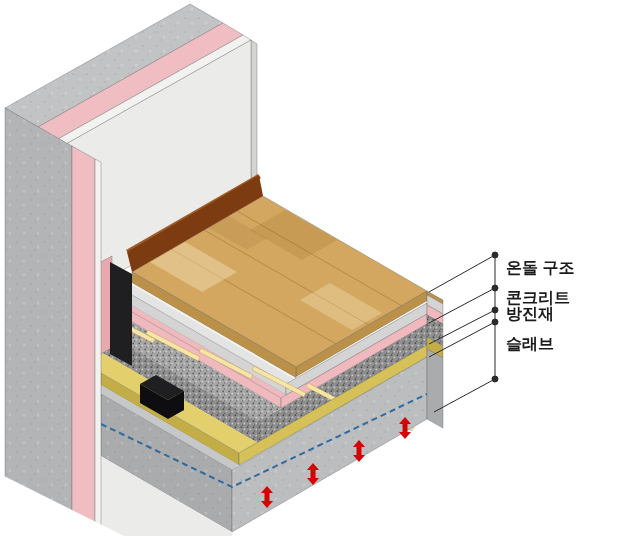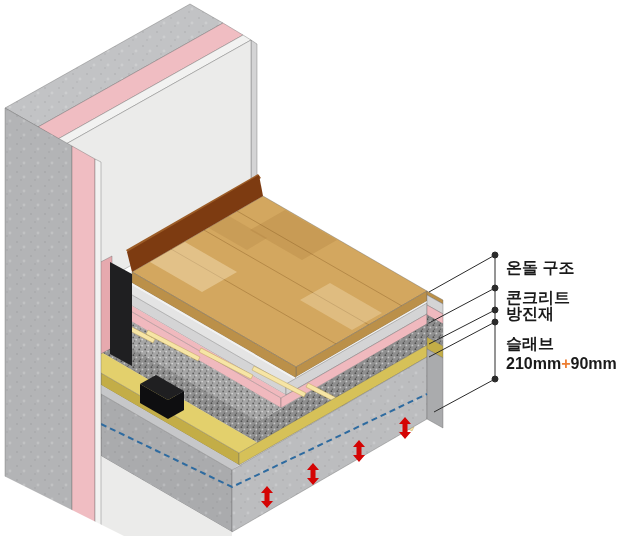--- a/index.html
+++ b/index.html
@@ -184,14 +184,13 @@
     <circle cx="495" cy="322" r="3"></circle>
     <circle cx="495" cy="379" r="3"></circle>
   </g>
 </svg>
 
 <div class="labels">
   <div class="lbl lbl-ondol">온돌 구조</div>
   <div class="lbl lbl-concrete">콘크리트</div>
   <div class="lbl lbl-damping">방진재</div>
   <div class="lbl lbl-slab">슬래브</div>
-  <div class="lbl lbl-slabmm"><span>210mm</span><span class="plus">+</span><span>90mm</span></div>
 </div>
 
 </body></html>

